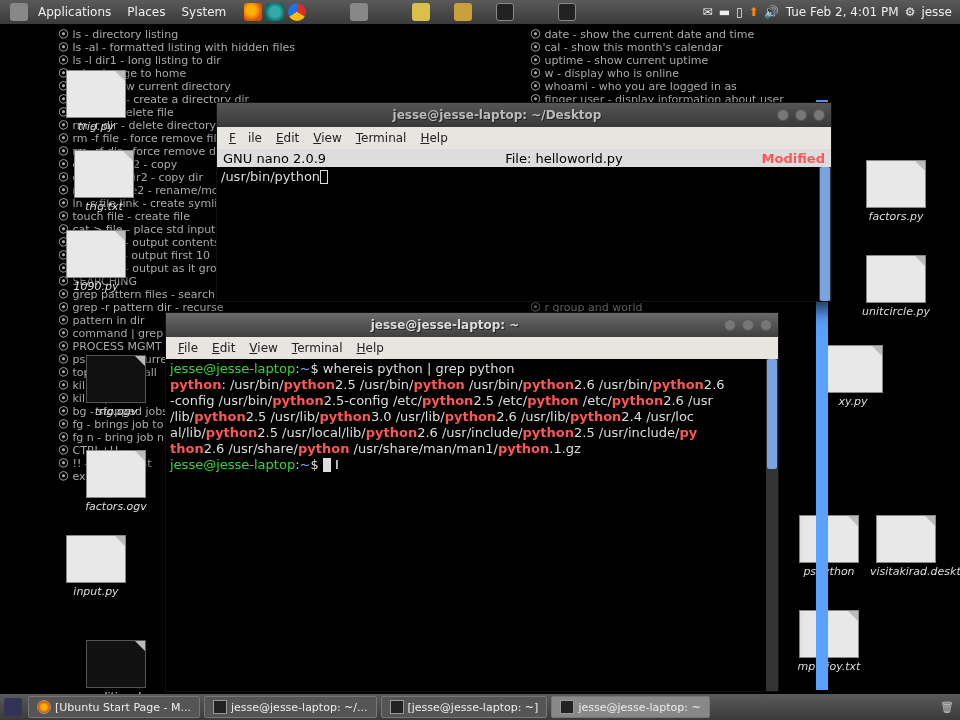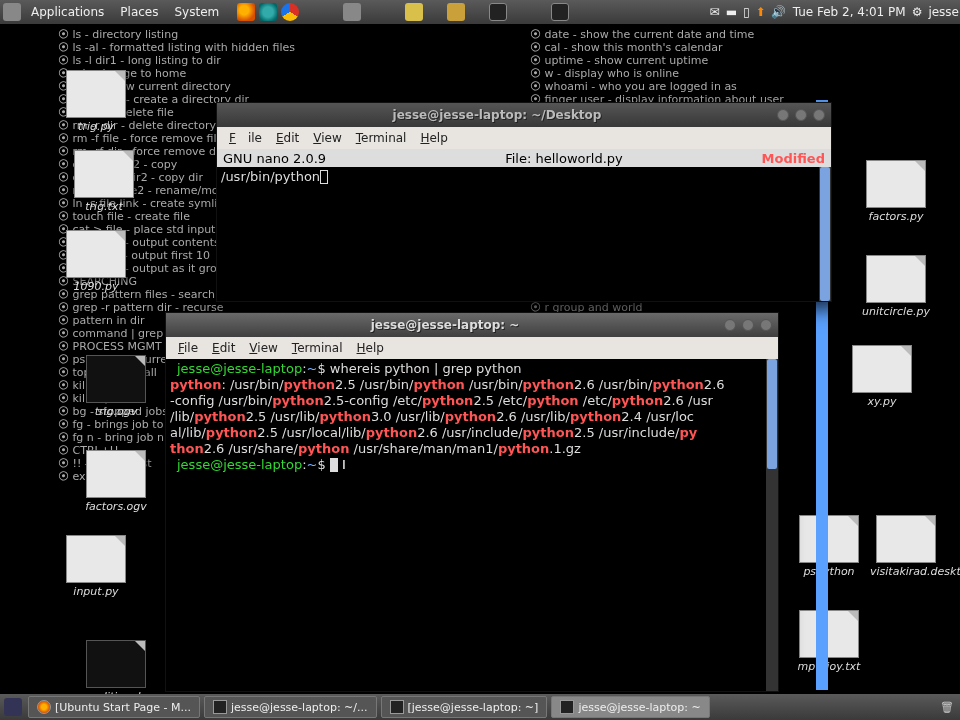--- a/index.html
+++ b/index.html
@@ -1,19 +1,19 @@
 <!DOCTYPE html>
 <html><head>
 <meta charset="utf-8">
 <style>
 * { margin:0; padding:0; box-sizing:border-box; font-family:"DejaVu Sans",sans-serif; }
 body { width:960px; height:720px; background:#000; overflow:hidden; position:relative; }
 
 
-#top-panel { position:absolute; top:0; left:0; right:0; height:24px; background:linear-gradient(#5a5a5a,#3a3a3a); display:flex; align-items:center; color:#eee; font-size:12px; padding:0 1px; z-index:100; }
+#top-panel { position:absolute; top:0; left:0; right:0; height:24px; background:linear-gradient(#5a5a5a,#3a3a3a); display:flex; align-items:center; color:#eee; font-size:12px; padding:0 8px; z-index:100; }
 #top-panel .menu-item { padding:0 8px; cursor:pointer; }
 #top-panel .tray { margin-left:auto; display:flex; align-items:center; gap:6px; }
 .app-ico{ width:18px; height:18px; display:inline-block; margin:0 2px; border-radius:3px; }
 .firefox{ background:radial-gradient(circle at 40% 40%,#ffb000 30%,#d95000 70%); }
 .help{ background:radial-gradient(circle,#3aa 40%,#066 80%); }
 .chrome{ background:conic-gradient(#d93025 0 120deg,#fbbc05 120deg 240deg,#1a73e8 240deg 360deg); border-radius:50%; }
 .generic{ background:#888; }
 
 
 #bottom-panel { position:absolute; bottom:0; left:0; right:0; height:26px; background:linear-gradient(#5a5a5a,#3a3a3a); display:flex; align-items:center; z-index:100; }
@@ -44,21 +44,21 @@
 .termbody .sb{ position:absolute; right:0; top:0; bottom:0; width:12px; background:#333; }
 .termbody .sb .thumb{ position:absolute; left:1px; right:1px; top:0; height:20px; background:#7aa3e0; border-radius:2px;}
 .termbody .line{ white-space:pre; }
 .cursor{ display:inline-block; width:8px; height:14px; background:#ddd; vertical-align:text-bottom; }
 
 
 .nano-status{ background:#ddd; color:#000; font-family:monospace; font-size:13px; display:flex; padding:0 6px; height:18px; align-items:center;}
 .nano-status .l{flex:0 0 180px;} .nano-status .c{flex:1; text-align:center;} .nano-status .r{flex:0 0 100px; text-align:right;}
 
 
-.g{color:#33d933;margin-left:7px;} .r{color:#ff5555; font-weight:bold;} .b{color:#7ab0ff;}
+.g{color:#33d933;} .r{color:#ff5555; font-weight:bold;} .b{color:#7ab0ff;}
 
 
 .bluefile{position:absolute; width:12px; background:#5aa0ff; }
 </style>
 </head>
 <body>
 
 <div id="top-panel">
   <span class="app-ico generic"></span>
   <span class="menu-item">Applications</span>
@@ -143,21 +143,21 @@
         <div class="fold"></div>
       </div>
       <div>factors.py</div>
     </div>
     <div class="dicon" style="left: 860px; top: 255px;">
       <div class="thumb">
         <div class="fold"></div>
       </div>
       <div>unitcircle.py</div>
     </div>
-    <div class="dicon" style="left: 846px; top: 345px;">
+    <div class="dicon" style="left: 817px; top: 345px;">
       <div class="thumb">
         <div class="fold"></div>
       </div>
       <div>xy.py</div>
     </div>
     <div class="dicon" style="left: 793px; top: 515px;">
       <div class="thumb">
         <div class="fold"></div>
       </div>
       <div>pspython</div>

